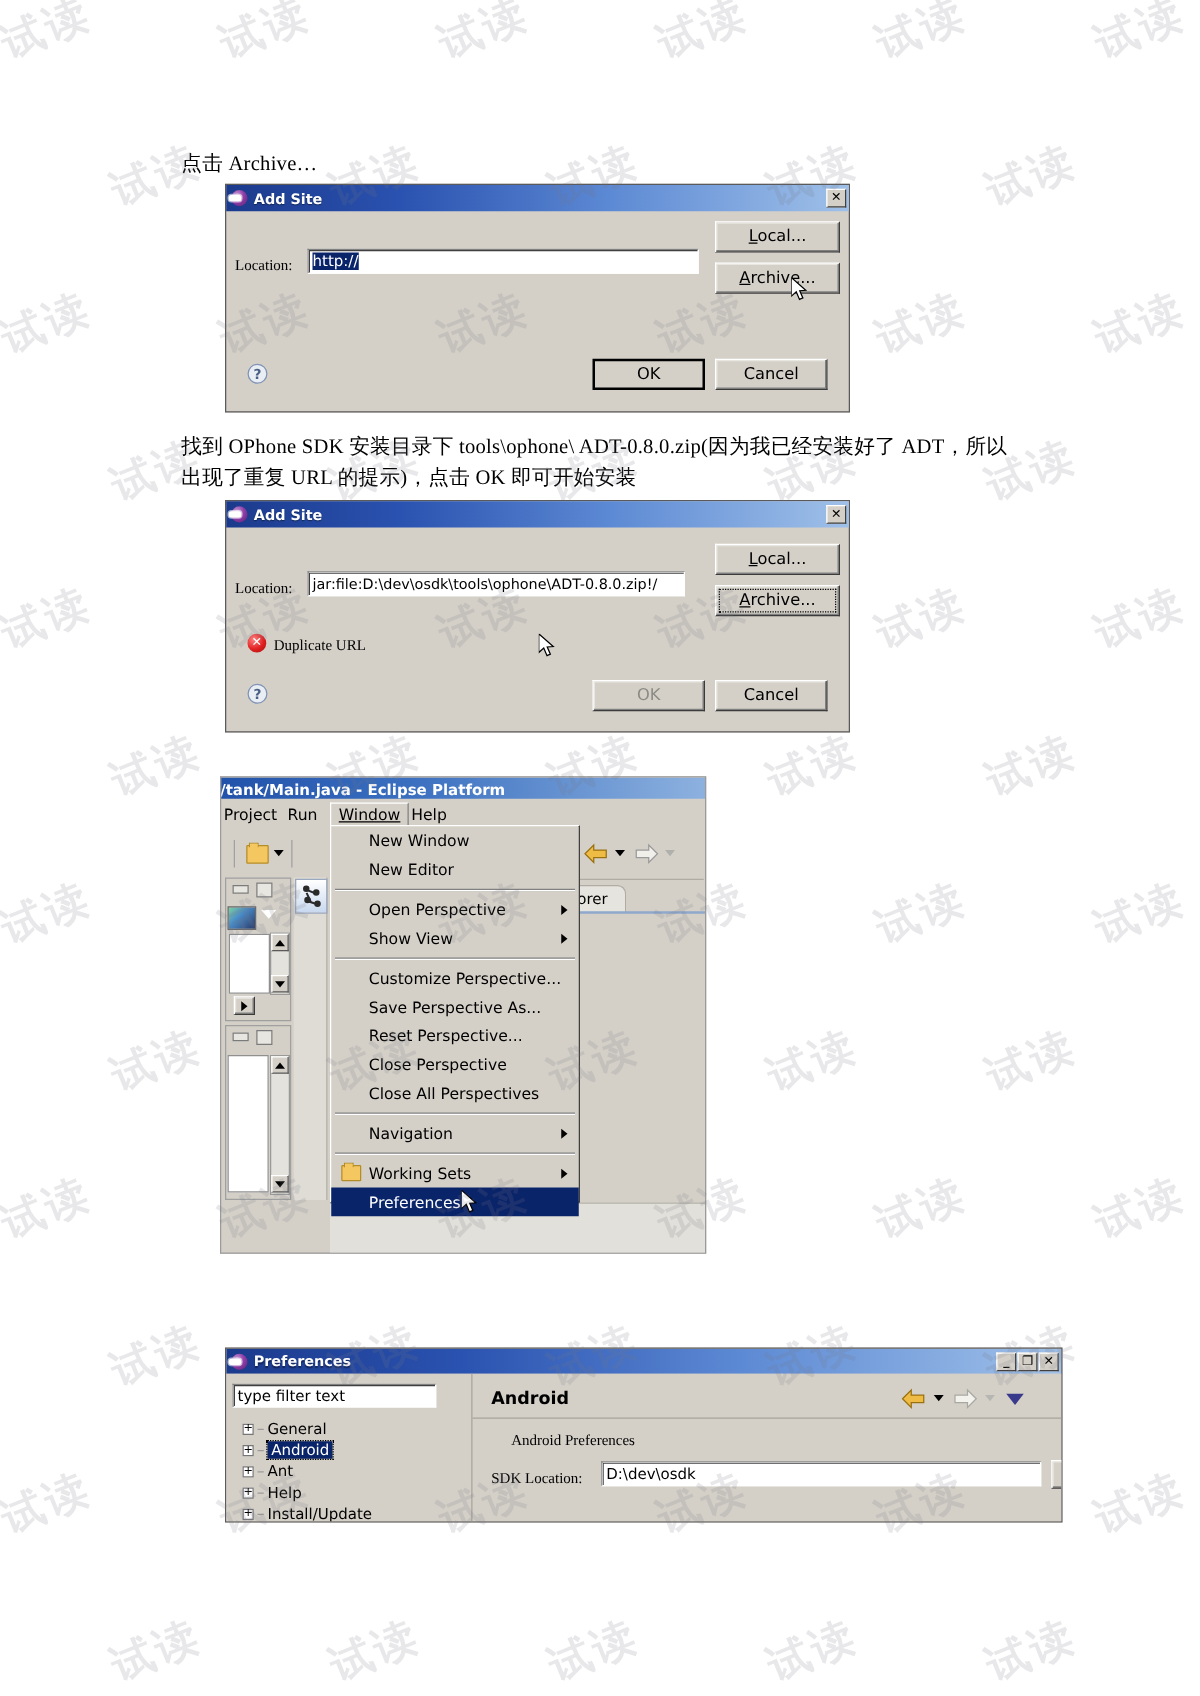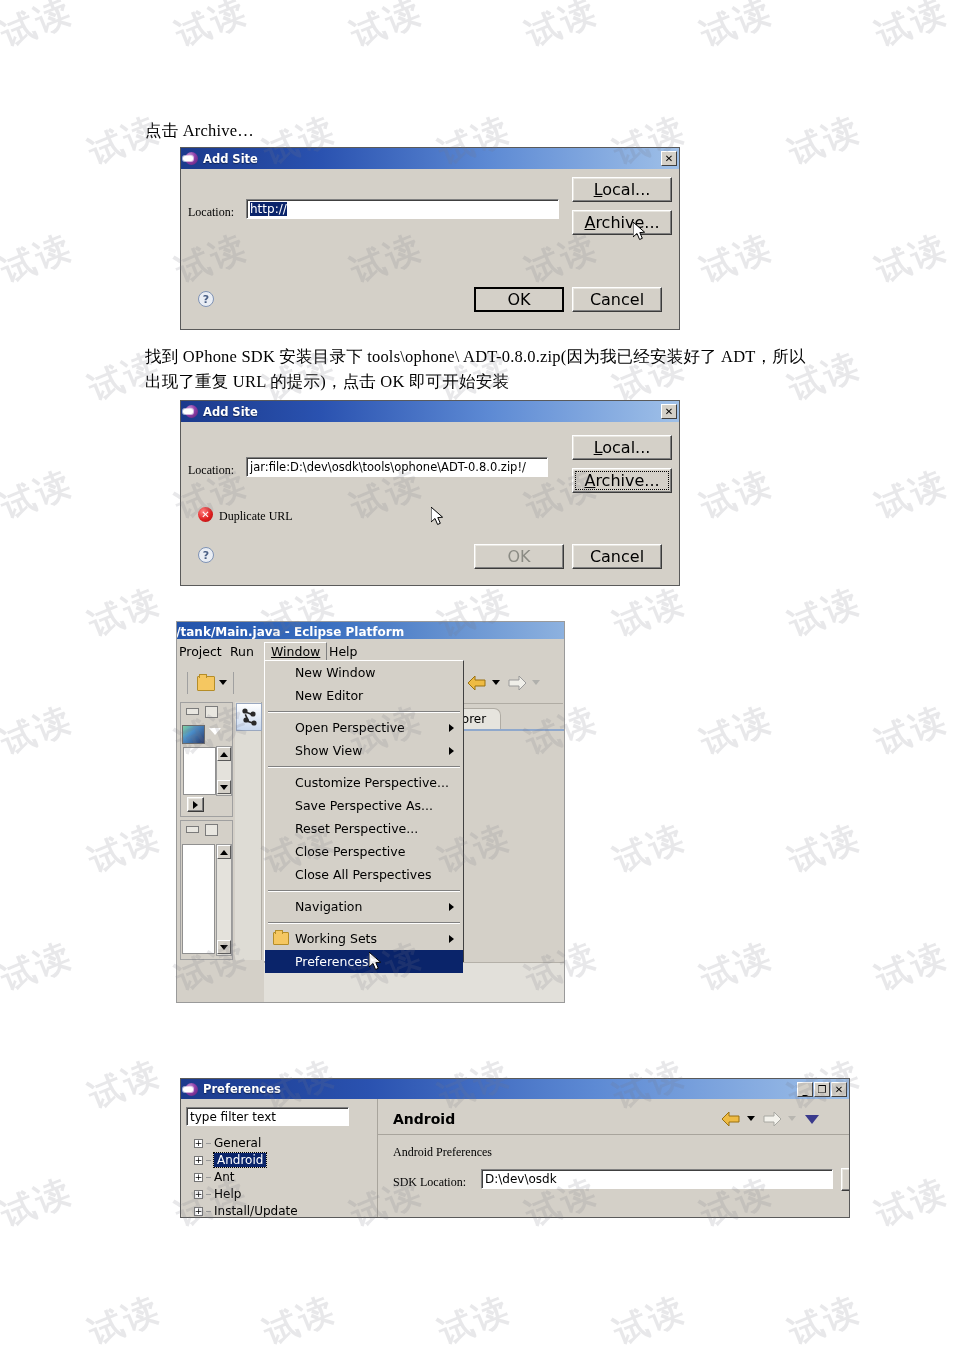--- a/index.html
+++ b/index.html
@@ -111,21 +111,21 @@
     position: absolute;
     background: #d4d0c8;
     border-top: 1px solid #ffffff;
     border-left: 1px solid #ffffff;
     border-right: 1px solid #3b3b3b;
     border-bottom: 1px solid #3b3b3b;
     box-shadow: inset -1px -1px 0 #808080, inset 1px 1px 0 #e8e6e0;
     box-sizing: border-box;
     display: flex; align-items: center; justify-content: center;
     font-family: "DejaVu Sans", sans-serif;
-    font-size: 16px;
+    font-size: 13px;
     color: #000;
     cursor: default;
   }
   .btn .u { text-decoration: underline; }
   .btn.default { border: 2px solid #000; box-shadow: none; }
   .btn.focus-dot { outline: 1px dotted #000; outline-offset: -4px; }
   .btn.disabled { color: #8b8b84; }
 
   .field {
     position: absolute;
@@ -566,21 +566,21 @@
     </svg>
     <div style="position:absolute; left:607px; top:37px;">
       <div class="tri-dn" style="border-top-color:#b8b6b0;"></div>
     </div>
     <div style="position:absolute; left:624px; top:36px;">
       <div style="width:0;height:0;border-left:7px solid transparent;border-right:7px solid transparent;border-top:9px solid #3a3a8c;"></div>
     </div>
 
     <div class="hr" style="left:197px; top:55px; width:473px;"></div>
 
-    <div class="lbl" style="left:212px; top:66px;text-align:center;">Android Preferences</div>
+    <div class="lbl" style="left:228px; top:66px;text-align:center;">Android Preferences</div>
 
     <div class="lbl" style="left:212px; top:96px;">SDK Location:</div>
     <div class="field" style="left:300px; top:90px; width:352px; height:20px;">
       <span>D:\dev\osdk</span>
     </div>
     <div class="btn" style="left:660px; top:89px; width:78px; height:23px;">
       
     </div>
   </div>
 

